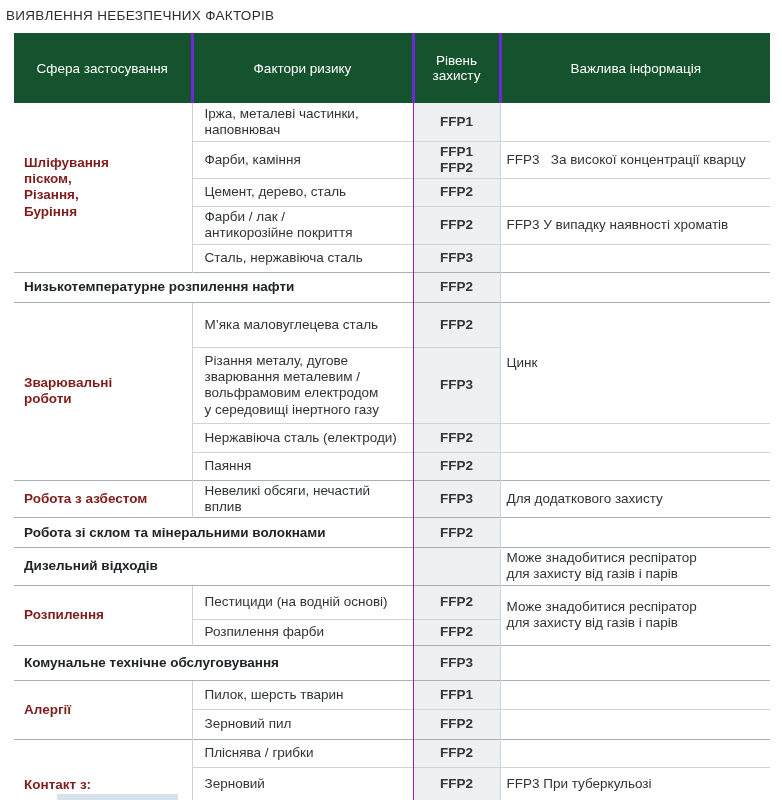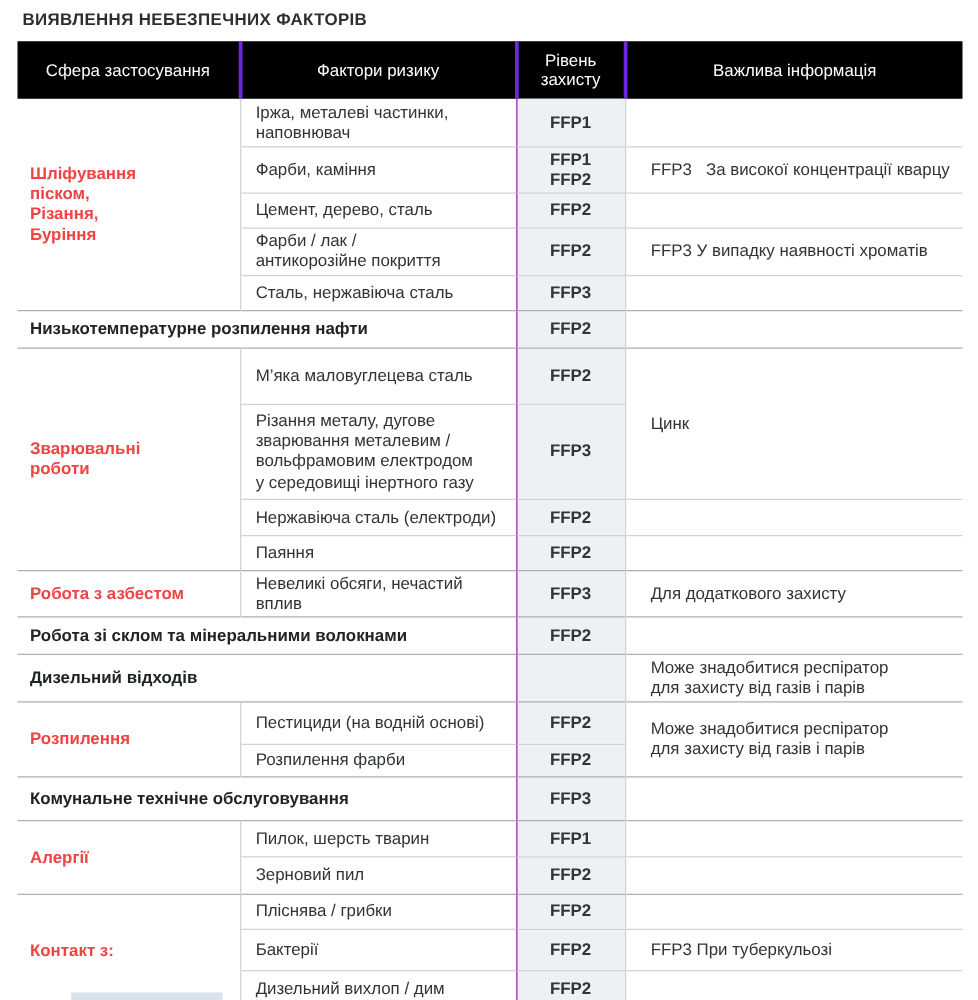--- a/index.html
+++ b/index.html
@@ -6,77 +6,77 @@
   .page {
     position: relative;
     width: 782px;
     height: 800px;
     background: #ffffff;
     overflow: hidden;
     font-family: "Liberation Sans", "DejaVu Sans", sans-serif;
   }
   .doc-title {
     margin: 0;
-    padding: 8px 0 0 18px;
+    padding: 8px 0 0 6px;
     font-size: 13.5px;
-    font-weight: 700;
+    font-weight: 400;
     letter-spacing: 0.3px;
     color: #2c2f31;
   }
   table.hazard {
     border-collapse: collapse;
     table-layout: fixed;
     width: 756px;
     margin: 10px 0 0 14px;
     border-bottom: 1px solid #aab0b3;
   }
   th {
-    background: #000000;
+    background: #14532d;
     color: #ffffff;
     font-weight: 400;
     font-size: 13.5px;
     height: 42px;
     vertical-align: middle;
     text-align: center;
     white-space: pre-line;
-    padding: 2px 4px;
+    padding: 14px 4px;
   }
   th + th { border-left: 3px solid #6d28d9; }
   td {
     vertical-align: middle;
     font-size: 13.5px;
     color: #313437;
     white-space: pre-line;
     line-height: 1.2;
     padding: 2px 8px;
   }
   td.area {
     font-weight: bold;
-    color: #ef4444;
+    color: #7f1d1d;
     padding-left: 10px;
   }
   td.area-label {
     font-weight: bold;
     color: #212426;
     padding-left: 10px;
   }
   td.factor {
     border-left: 1px solid #cfd3d6;
     padding-left: 12px;
   }
   td.level {
     border-left: 1px solid #a21caf;
     border-right: 1px solid #cfd3d6;
     background: #edf1f4;
     text-align: center;
     font-weight: bold;
     padding-left: 2px;
     padding-right: 2px;
   }
-  td.info { padding-left: 20px; }
+  td.info { padding-left: 6px; }
   tr.inner td { border-top: 1px solid #cfd3d6; }
   tr.sec td { border-top: 1px solid #aab0b3; }
   .cutoff-bar {
     position: absolute;
     left: 57px;
     top: 794px;
     width: 121px;
     height: 6px;
     background: #d7e2ec;
   }
@@ -221,21 +221,21 @@
         <td class="info"></td>
       </tr>
 
       <tr class="sec" style="height:28px">
         <td class="area" rowspan="3">Контакт з:</td>
         <td class="factor">Пліснява / грибки</td>
         <td class="level">FFP2</td>
         <td class="info"></td>
       </tr>
       <tr class="inner" style="height:33px">
-        <td class="factor">Бактерії</td>
+        <td class="factor">Зерновий</td>
         <td class="level">FFP2</td>
         <td class="info">FFP3 При туберкульозі</td>
       </tr>
       <tr class="inner" style="height:30px">
         <td class="factor">Дизельний вихлоп / дим</td>
         <td class="level">FFP2</td>
         <td class="info"></td>
       </tr>
     </tbody>
   </table>

